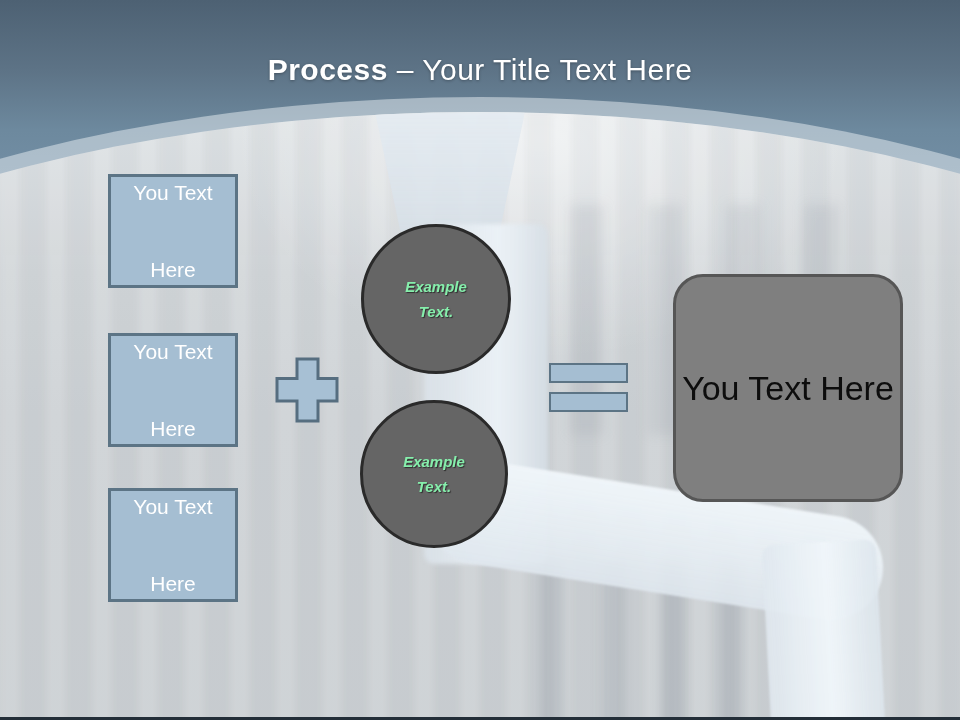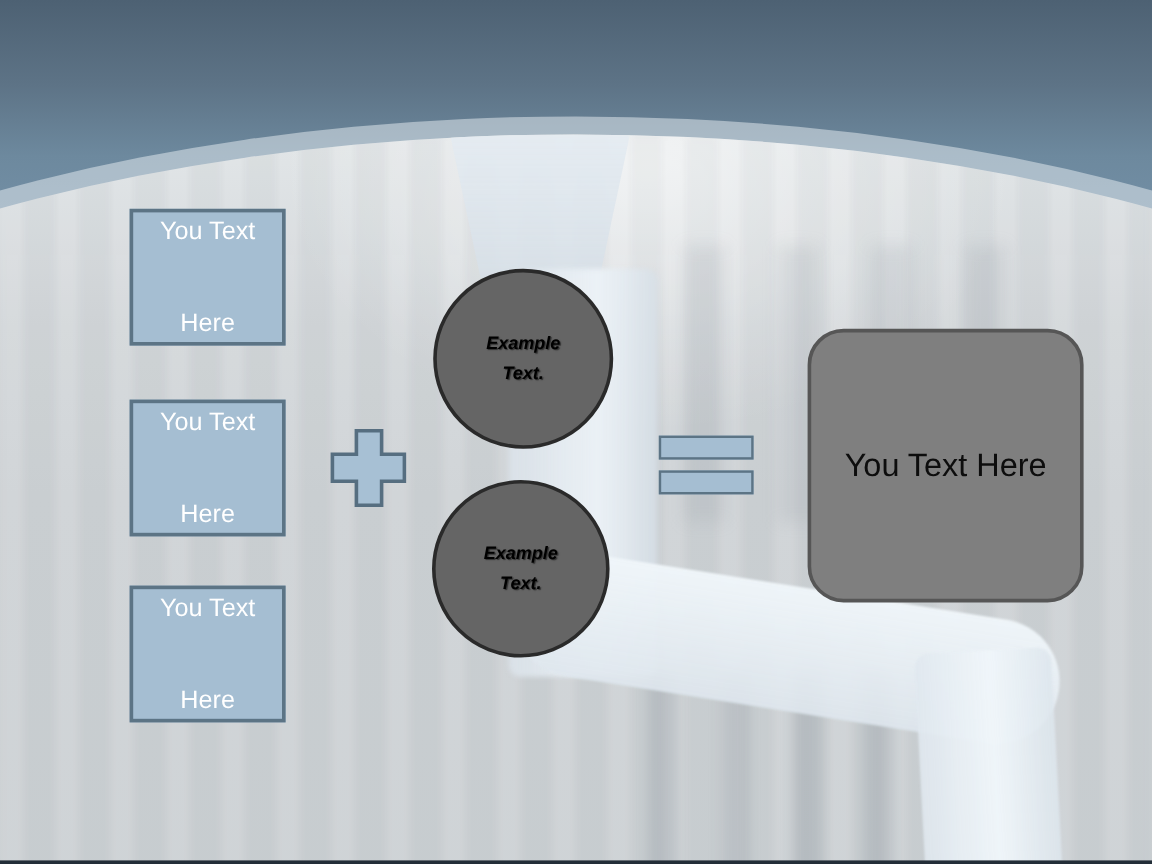--- a/index.html
+++ b/index.html
@@ -63,31 +63,31 @@
   .eq-bar{
     position:absolute;left:549px;width:79px;height:20px;box-sizing:border-box;
     background:#a5bed2;border:2px solid #5c7485;z-index:6;
   }
   .eq-top{top:363px;} .eq-bottom{top:392px;}
 
   .circle{
     position:absolute;width:150px;height:150px;border-radius:50%;box-sizing:border-box;
     background:#656565;border:3px solid #2a2a2a;
     display:flex;flex-direction:column;align-items:center;justify-content:center;
-    color:#000000;font-size:15px;font-weight:700;font-style:italic;line-height:25px;
+    color:#86efac;font-size:15px;font-weight:700;font-style:italic;line-height:25px;
     text-shadow:1px 1px 1px rgba(0,0,0,.55);z-index:6;
   }
   .circle-1{left:361px;top:224px;}
   .circle-2{left:360px;top:400px;width:148px;height:148px;}
 
   .result{
     position:absolute;left:673px;top:274px;width:230px;height:228px;box-sizing:border-box;
     background:#7f7f7f;border:3px solid #565656;border-radius:30px;
     display:flex;align-items:center;justify-content:center;
-    color:#0d0d0d;font-size:27px;z-index:6;
+    color:#0d0d0d;font-size:34px;z-index:6;
   }
 
   .footer-line{position:absolute;left:0;bottom:0;width:960px;height:3px;background:#232e38;z-index:7;}
 </style>
 </head>
 <body>
 
 <div class="slide">
 
   <div class="arc-band"></div>
@@ -96,20 +96,21 @@
     <div class="bg-highlight"></div>
     <div class="bg-streaks"></div>
     <div class="bg-windows"></div>
     <div class="bg-slats"></div>
     <div class="bg-funnel"></div>
     <div class="bg-vpipe"></div>
     <div class="bg-hpipe"></div>
     <div class="bg-rpipe"></div>
   </div>
 
+  <h1 class="title"><span class="t-bold">Process </span><span>– Your Title Text Here</span></h1>
 
   <div class="pbox pbox-1">
     <div>You Text</div>
     <div>Here</div>
   </div>
   <div class="pbox pbox-2">
     <div>You Text</div>
     <div>Here</div>
   </div>
   <div class="pbox pbox-3">

